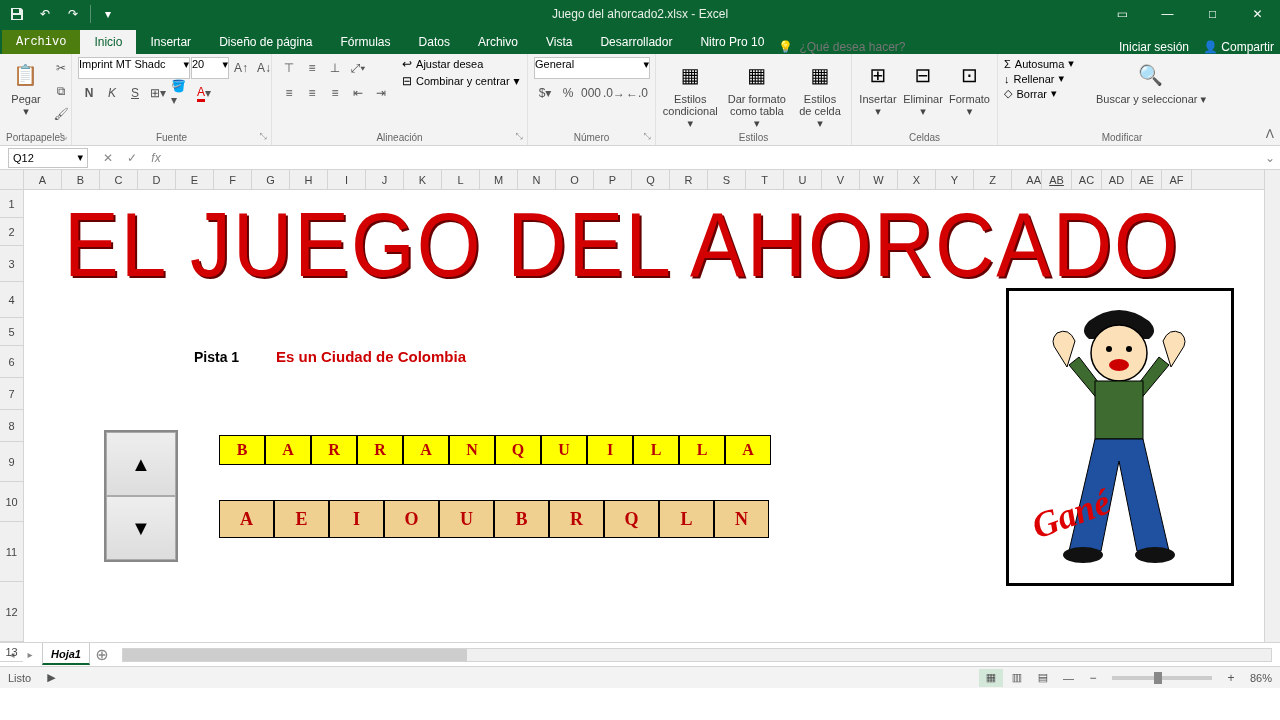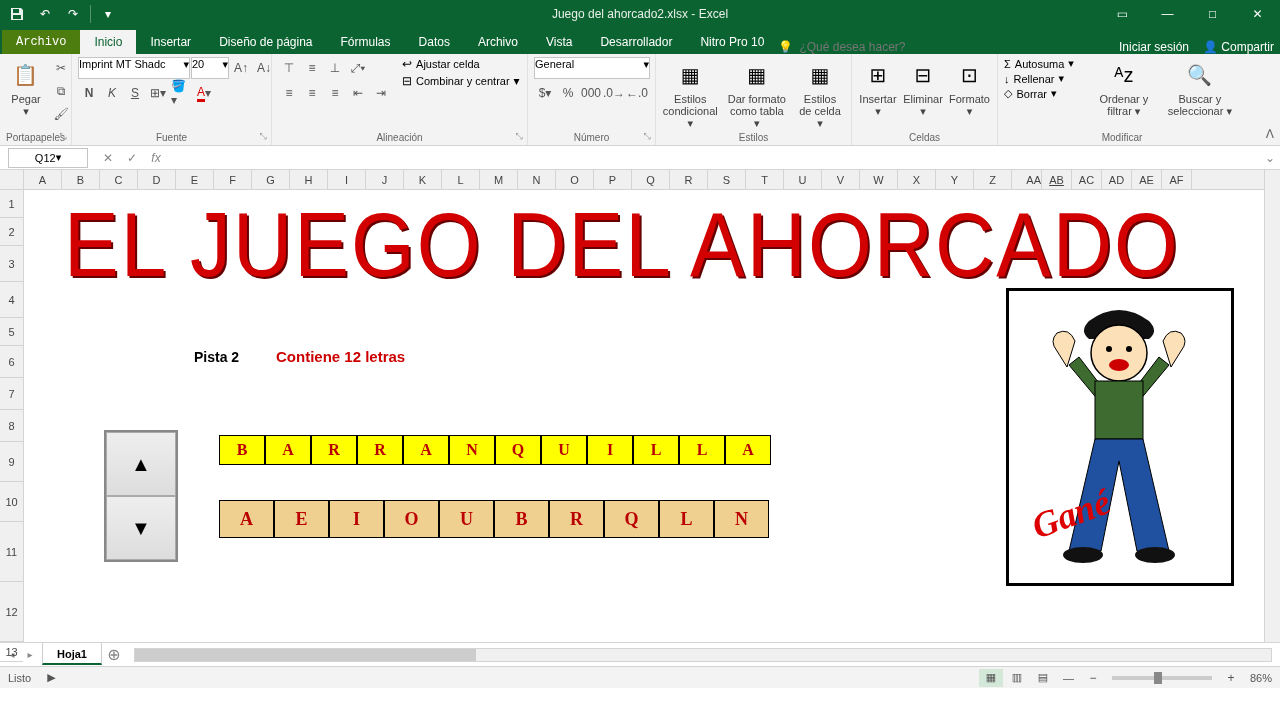--- a/index.html
+++ b/index.html
@@ -33,21 +33,21 @@
 .vbtn-label { font-size: 11px; color: #444; text-align: center; line-height: 1.1; }
 .sbtn { width: 22px; height: 22px; display: flex; align-items: center; justify-content: center; cursor: pointer; color: #555; font-size: 12px; border: 1px solid transparent; }
 .row { display: flex; gap: 1px; align-items: center; }
 .col { display: flex; flex-direction: column; gap: 1px; }
 .font-combo { height: 22px; border: 1px solid #c5c5c5; background: #fff; padding: 0 0; font-size: 11px; display: flex; align-items: flex-start; justify-content: space-between; }
 .collapse-arrow { position: absolute; right: 6px; bottom: 4px; cursor: pointer; color: #666; }
 .launcher { position: absolute; right: 2px; bottom: 2px; font-size: 9px; color: #888; cursor: pointer; width: 12px; height: 12px; text-align: center; }
 
 
 .formula-bar { height: 24px; background: #fff; border-bottom: 1px solid #d4d4d4; display: flex; align-items: center; }
-.name-box { width: 80px; height: 20px; border: 1px solid #c5c5c5; margin-left: 8px; padding: 0 4px; font-size: 11px; display: flex; align-items: center; justify-content: center; }
+.name-box { width: 80px; height: 20px; border: 1px solid #c5c5c5; margin-left: 8px; padding: 0 4px; font-size: 11px; display: flex; align-items: center; justify-content: space-between; }
 .fb-btn { width: 24px; height: 20px; display: flex; align-items: center; justify-content: center; color: #888; cursor: pointer; }
 .formula-input { flex: 1; height: 20px; border: none; outline: none; padding: 0 4px; font-size: 11px; }
 .fb-expand { width: 20px; color: #888; cursor: pointer; text-align: center; }
 
 
 .grid-area { height: 472px; display: flex; background: #fff; position: relative; }
 .col-headers { height: 20px; display: flex; background: #f0f0f0; border-bottom: 1px solid #d4d4d4; position: absolute; top: 0; left: 0; right: 16px; }
 .corner { width: 24px; border-right: 1px solid #d4d4d4; background: #f0f0f0; }
 .ch { border-right: 1px solid #d4d4d4; text-align: center; font-size: 11px; color: #444; line-height: 20px; cursor: pointer; }
 .row-headers { position: absolute; left: 0; top: 20px; bottom: 0; width: 24px; background: #f0f0f0; border-right: 1px solid #d4d4d4; }
@@ -73,21 +73,21 @@
 
 .portrait { position: absolute; right: 30px; top: 98px; width: 228px; height: 298px; border: 3px solid #000; background: #fff; }
 .gane { position: absolute; bottom: 48px; left: 22px; font-family: Georgia, serif; font-style: italic; font-weight: bold; font-size: 36px; color: #d00; transform: rotate(-20deg); }
 
 .vscroll { position: absolute; right: 0; top: 0; bottom: 0; width: 16px; background: #f0f0f0; border-left: 1px solid #d4d4d4; }
 
 
 .sheet-bar { height: 24px; background: #fff; border-top: 1px solid #d4d4d4; display: flex; align-items: center; }
 .sheet-nav { display: flex; padding: 0 4px; gap: 2px; }
 .sheet-nav-btn { width: 16px; height: 16px; color: #888; cursor: pointer; display: flex; align-items: center; justify-content: center; font-size: 10px; }
-.sheet-tab { padding: 0 14px; height: 22px; line-height: 22px; border: 1px solid #ccc; border-top: none; background: #fff; font-size: 11px; cursor: pointer; margin-top: -1px; }
+.sheet-tab { padding: 0 8px; height: 22px; line-height: 22px; border: 1px solid #ccc; border-top: none; background: #fff; font-size: 11px; cursor: pointer; margin-top: -1px; font-style: italic; }
 .sheet-tab.active { border-bottom: 2px solid #0c6332; font-weight: bold; }
 .sheet-add { width: 24px; text-align: center; color: #888; cursor: pointer; font-size: 16px; }
 .hscroll { flex: 1; margin: 0 8px; height: 14px; background: #f0f0f0; border: 1px solid #d4d4d4; position: relative; }
 .hthumb { position: absolute; left: 0; width: 30%; top: 0; bottom: 0; background: #cdcdcd; }
 
 
 .status-bar { height: 22px; background: #f3f3f3; border-top: 1px solid #d4d4d4; display: flex; align-items: center; padding: 0 8px; font-size: 11px; color: #555; }
 .status-right { margin-left: auto; display: flex; align-items: center; gap: 2px; }
 .view-btn { width: 24px; height: 18px; border: 1px solid transparent; cursor: pointer; display: flex; align-items: center; justify-content: center; }
 .view-btn.active { background: #d4e8da; }
@@ -200,21 +200,21 @@
           <div class="sbtn">≡</div>
           <div class="sbtn">≡</div>
           <div class="sbtn">≡</div>
           <div class="sbtn">⇤</div>
           <div class="sbtn">⇥</div>
         </div>
       </div>
       <div class="col" style="gap:3px;margin-left:6px">
         <div class="row" style="cursor:pointer;gap:4px;align-items:center">
             <span>↩</span>
-            <span style="font-size:11px">Ajustar celda</span>
+            <span style="font-size:11px">Ajustar desea</span>
           </div>
         <div class="row" style="cursor:pointer;gap:4px;align-items:center">
             <span>⊟</span>
             <span style="font-size:11px">Combinar y centrar</span>
             <span>▾</span>
           </div>
       </div>
     </div>
     <div class="group-label">Alineación</div>
     <div class="launcher">⤡</div>
@@ -276,24 +276,20 @@
     <div class="group-label">Celdas</div>
   </div>
 
   <div class="group" style="width:248px;border-right:none">
     <div class="group-body">
       <div class="col" style="gap:2px;font-size:11px;min-width:84px">
         <div class="row" style="cursor:pointer;gap:4px">Σ <span>Autosuma</span> ▾</div>
         <div class="row" style="cursor:pointer;gap:4px">↓ <span>Rellenar</span> ▾</div>
         <div class="row" style="cursor:pointer;gap:4px">◇ <span>Borrar</span> ▾</div>
       </div>
-      <div class="vbtn">
-          <div class="vbtn-icon">ᴬz</div>
-          <div class="vbtn-label"><span>Ordenar y filtrar</span> ▾</div>
-        </div>
       <div class="vbtn">
           <div class="vbtn-icon">🔍</div>
           <div class="vbtn-label"><span>Buscar y seleccionar</span> ▾</div>
         </div>
     </div>
     <div class="group-label">Modificar</div>
   </div>
   <div class="collapse-arrow">ᐱ</div>
 </div>
 
@@ -362,22 +358,22 @@
       <div class="rh" style="height: 40px;">9</div>
       <div class="rh" style="height: 40px;">10</div>
       <div class="rh" style="height: 60px;">11</div>
       <div class="rh" style="height: 60px;">12</div>
       <div class="rh" style="height: 20px;">13</div>
     </div>
   <div class="content">
     <div class="game-title">EL JUEGO DEL AHORCADO</div>
     <div class="hints">
       <div class="hint-row">
-          <span class="hint-label">Pista 2</span>
-          <span class="hint-text">Contiene 12 letras</span>
+          <span class="hint-label">Pista 1</span>
+          <span class="hint-text">Es un Ciudad de Colombia</span>
         </div>
     </div>
     <div class="spinner">
       <div class="spin-btn">▲</div>
       <div class="spin-btn">▼</div>
     </div>
     <div class="letter-strip answer" id="answer-strip">
         <div class="cell yellow">B</div>
         <div class="cell yellow">A</div>
         <div class="cell yellow">R</div>

